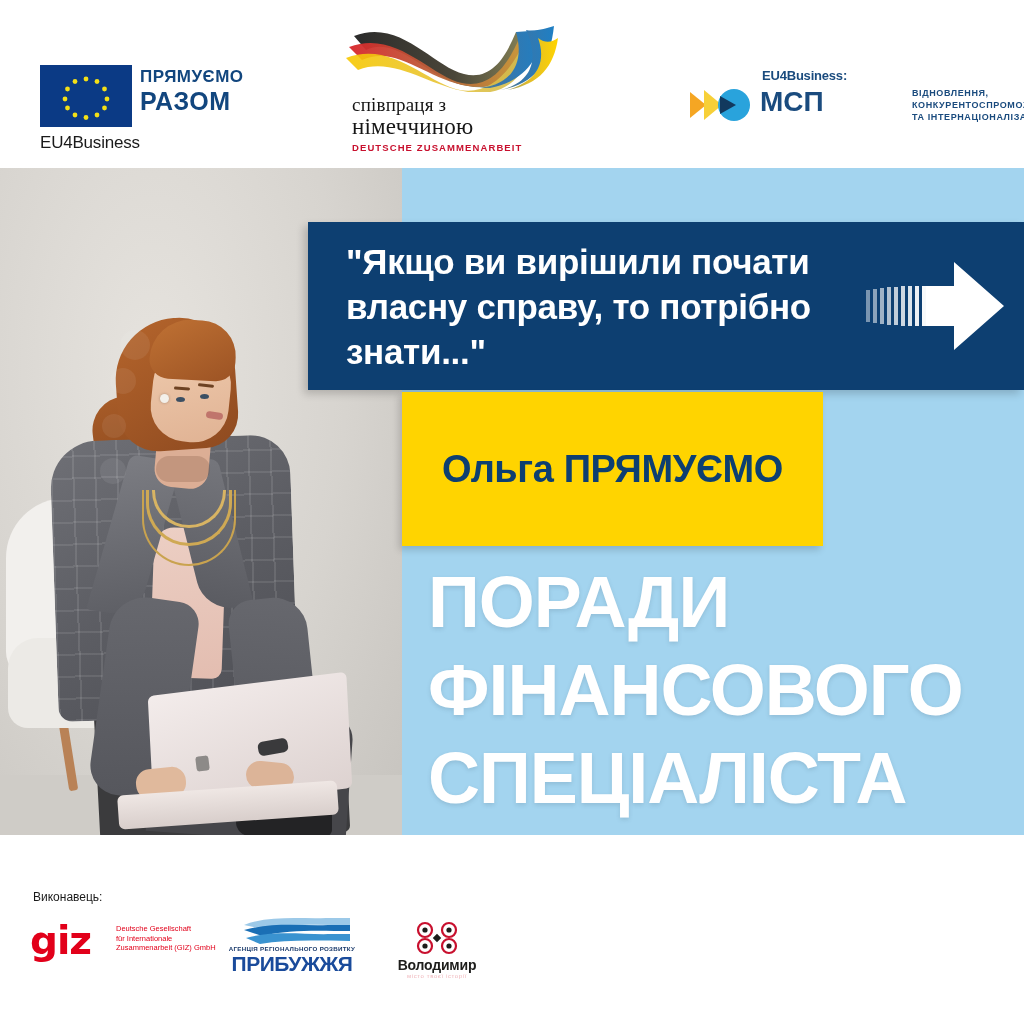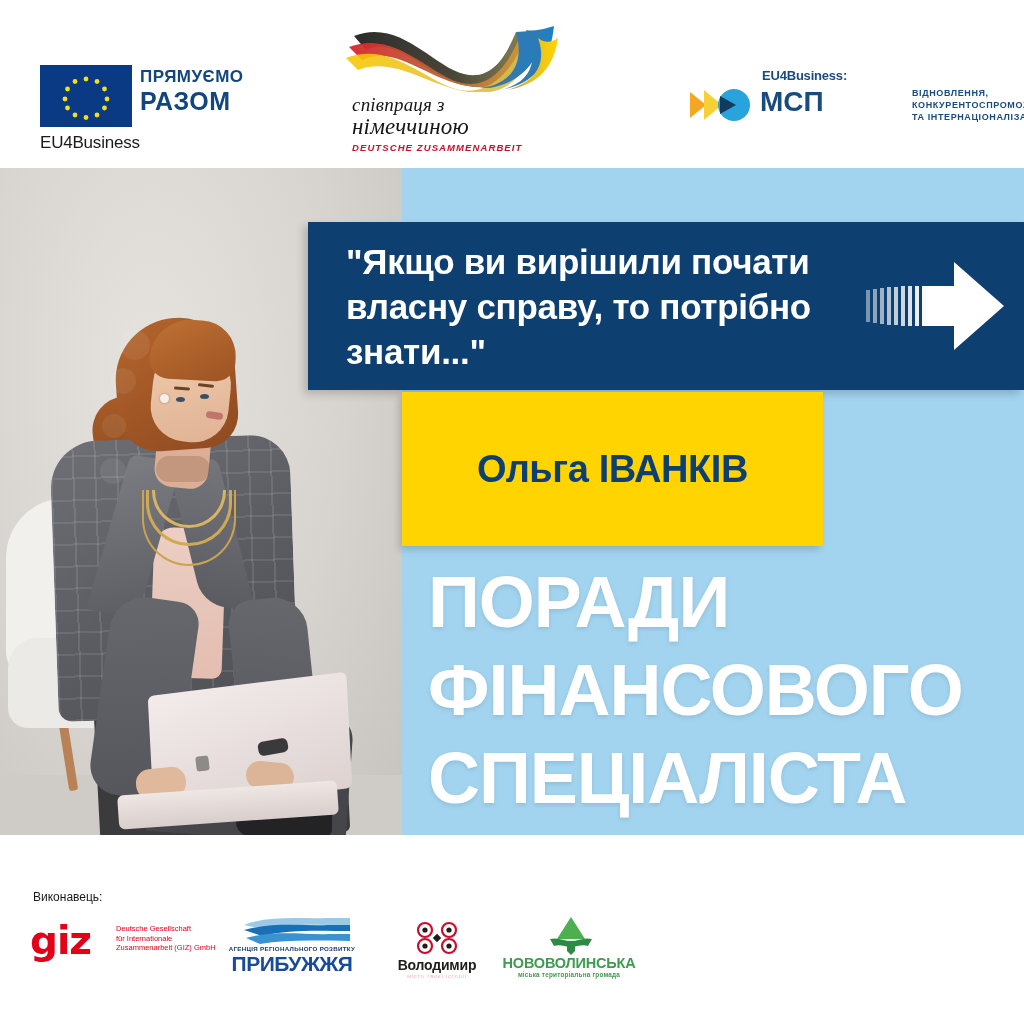--- a/index.html
+++ b/index.html
@@ -27,21 +27,21 @@
     color:#12467e; font-weight:bold; letter-spacing:0.5px;
   }
   .eu-text .l1 { font-size:17px; line-height:21px; }
   .eu-text .l2 { font-size:25px; line-height:28px; }
   .eu-sub {
     position:absolute; left:0; top:68px;
     font-size:17px; font-weight:normal; color:#1a1a1a; letter-spacing:-0.2px;
   }
 
   
-  .de-ua-logo { position:absolute; left:340px; top:22px; width:230px; height:128px;font-style:italic; }
+  .de-ua-logo { position:absolute; left:340px; top:22px; width:230px; height:128px; }
   .ribbon { position:absolute; left:0; top:0; width:230px; height:70px; }
   .deua-t1 {
     position:absolute; left:12px; top:72px; width:210px;
     font-family:"Liberation Serif", serif;
     font-size:19px; line-height:22px; color:#161616; letter-spacing:0.2px;
   }
   .deua-t2 {
     position:absolute; left:12px; top:92px; width:210px;
     font-family:"Liberation Serif", serif;
     font-size:23px; line-height:26px; color:#161616; letter-spacing:0.2px;
@@ -384,21 +384,21 @@
             <rect x="48" y="30" width="4" height="40" opacity="0.86"></rect>
             <rect x="55" y="30" width="4" height="40" opacity="0.92"></rect>
             <rect x="62" y="30" width="4" height="40" opacity="0.97"></rect>
             <polygon points="66,30 94,30 94,6 144,50 94,94 94,70 66,70"></polygon>
           </g>
         </svg>
       </div>
     </div>
 
     <div class="name-box">
-      <div class="name-main">Ольга ІВАНКІВ</div>
+      <div class="name-main">Ольга ПРЯМУЄМО</div>
     </div>
 
     <div class="headline">ПОРАДИ
 ФІНАНСОВОГО
 СПЕЦІАЛІСТА</div>
   </div>
 
   <div class="footer">
     <div class="exec-label">Виконавець:</div>
 
@@ -432,24 +432,15 @@
             <circle cx="42" cy="11" r="2.6"></circle>
           <circle cx="18" cy="27" r="2.6"></circle>
             <circle cx="42" cy="27" r="2.6"></circle>
           <rect x="27" y="16" width="6" height="6" transform="rotate(45 30 19)"></rect>
         </g>
       </svg>
       <div class="vl-main">Володимир</div>
       <div class="vl-sub">місто твоєї історії</div>
     </div>
 
-    <div class="novovolynska">
-      <svg class="nv-mark" viewBox="0 0 54 38">
-        <polygon points="27,0 41,22 13,22" fill="#4caf50"></polygon>
-        <path d="M6,22 C14,20 20,24 27,24 C34,24 40,20 48,22 L44,29 C38,27 33,30 27,30 C21,30 16,27 10,29 Z" fill="#2e8b45"></path>
-        <polygon points="23,28 31,28 31,34 27,38 23,34" fill="#2e8b45"></polygon>
-      </svg>
-      <div class="nv-main">НОВОВОЛИНСЬКА</div>
-      <div class="nv-sub">міська територіальна громада</div>
-    </div>
   </div>
 
 </div>
 
 </body></html>

